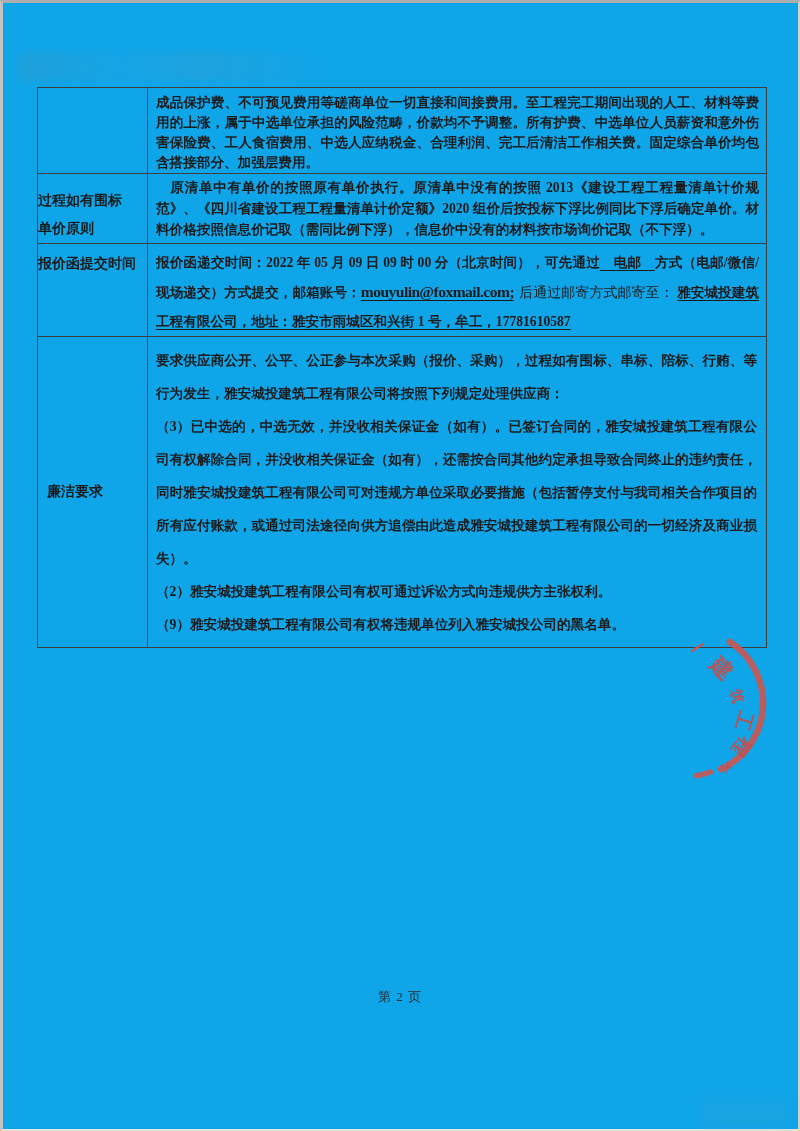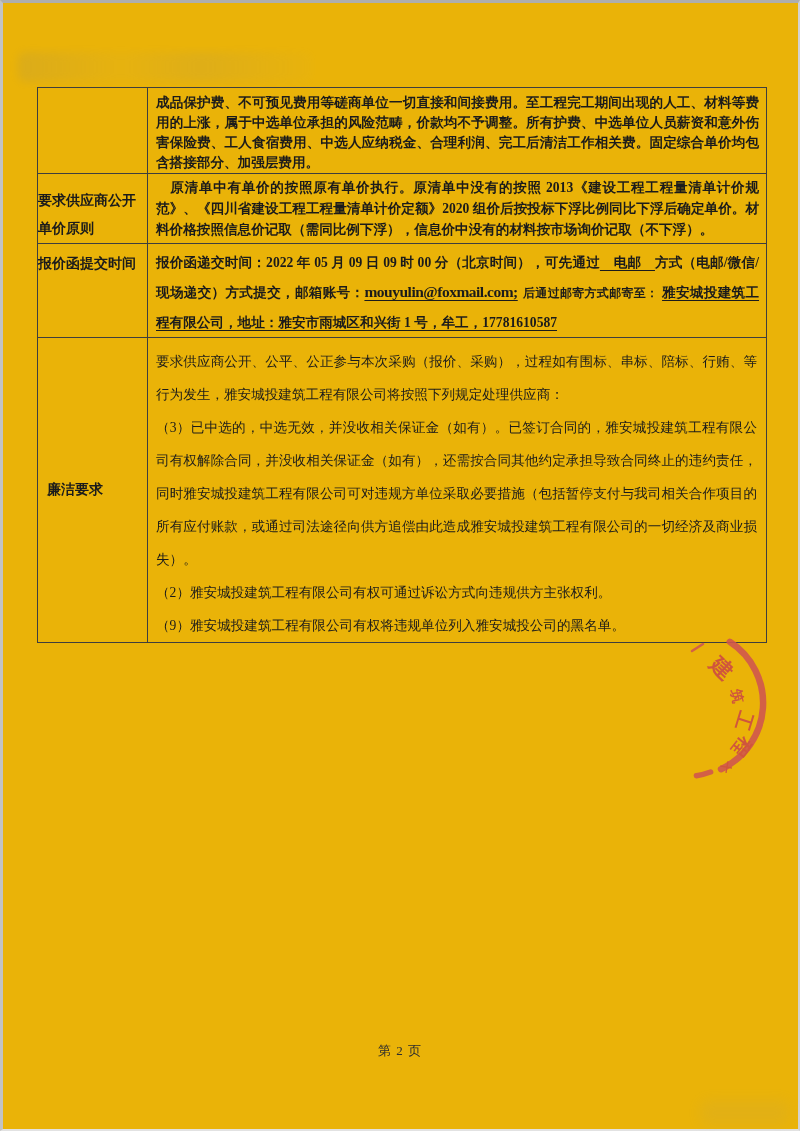--- a/index.html
+++ b/index.html
@@ -1,20 +1,20 @@
 <!DOCTYPE html>
 <html><head>
 <meta charset="utf-8">
 <style>
   html,body{margin:0;padding:0;}
   body{
     width:800px;height:1131px;position:relative;background:#ffffff;
     font-family:"Liberation Serif","DejaVu Serif",serif;color:#1b1b1b;
   }
-  .page{position:absolute;inset:0;background:#eab308;overflow:hidden;}
+  .page{position:absolute;inset:0;background:#0ea5e9;overflow:hidden;}
   .scan-frame{
     position:absolute;inset:0;pointer-events:none;
     border-top:3px solid #aeaeae;border-left:3px solid #c3c3c3;
     border-right:2px solid #d2d2d2;border-bottom:2px solid #e2e2e2;
   }
   .smudge{
     position:absolute;left:18px;top:52px;width:295px;height:30px;border-radius:8px;
     background:linear-gradient(90deg,rgba(130,130,130,.45),rgba(160,160,160,.15) 35%,rgba(140,140,140,.38) 62%,rgba(170,170,170,.08));
     filter:blur(4px);opacity:.32;
   }
@@ -38,30 +38,30 @@
   .r2 .label-cell{padding-top:13px;line-height:28px;}
   .r2 .content-cell{padding:3px 7px 0 8px;line-height:21px;font-weight:bold;}
   
   .r3 .label-cell{padding-top:10px;margin-left:32px;}
   .r3 .content-cell{padding:4px 7px 0 8px;line-height:29px;font-weight:bold;}
   .u{text-decoration:underline;text-underline-offset:3px;}
   .email{
     font-family:Liberation Serif, serif;
     font-size:15.5px;letter-spacing:-0.5px;
   }
-  .mail-note{font-weight:bold;font-size:12px;margin-left:5px;}
+  .mail-note{font-weight:normal;font-size:14px;margin-left:5px;}
   
   .r4 .label-cell{padding-top:15px;}
   .r4 .content-cell{padding:6px 7px 0 8px;line-height:20.5px;font-weight:bold;}
   
   .r5 .label-cell{vertical-align:middle;padding:0 3px 0 9px;font-family:Liberation Mono, monospace;}
-  .r5 .content-cell{padding:7px 9px 0 8px;line-height:33px;font-weight:normal;}
+  .r5 .content-cell{padding:7px 9px 6px 8px;line-height:33px;font-weight:bold;}
   .r5 .content-cell p{margin:0;}
   .footer{
-    position:absolute;top:1042px;left:0;width:100%;text-align:center;
+    position:absolute;top:988px;left:0;width:100%;text-align:center;
     font-size:13px;letter-spacing:1px;color:#2e2e2e;
   }
   .stamp{position:absolute;left:655px;top:610px;width:145px;height:185px;opacity:.88;}
   .stamp text{
     font-family:"Liberation Serif","DejaVu Serif",serif;font-weight:bold;
   }
 </style>
 </head>
 <body>
 
@@ -75,21 +75,21 @@
         <col style="width:110px">
         <col style="width:619px">
       </colgroup>
     <tbody>
         <tr class="r1" style="height:86px">
       <td class="label-cell"></td>
       <td class="content-cell">成品保护费、不可预见费用等磋商单位一切直接和间接费用。至工程完工期间出现的人工、材料等费用的上涨，属于中选单位承担的风险范畴，价款均不予调整。所有护费、中选单位人员薪资和意外伤害保险费、工人食宿费用、中选人应纳税金、合理利润、完工后清洁工作相关费。固定综合单价均包含搭接部分、加强层费用。</td>
     </tr>
     <tr class="r2" style="height:69px">
       <td class="label-cell">
-        <div>要求供应商公开</div>
+        <div>过程如有围标</div>
         <div>单价原则</div>
       </td>
       <td class="content-cell">　原清单中有单价的按照原有单价执行。原清单中没有的按照 2013《建设工程工程量清单计价规范》、《四川省建设工程工程量清单计价定额》2020 组价后按投标下浮比例同比下浮后确定单价。材料价格按照信息价记取（需同比例下浮），信息价中没有的材料按市场询价记取（不下浮）。</td>
     </tr>
     <tr class="r3" style="height:85px">
       <td class="label-cell">报价函提交时间</td>
       <td class="content-cell">
         <span>报价函递交时间：2022 年 05 月 09 日 09 时 00 分（北京时间），可先通过</span><span class="u">　电邮　</span><span>方式（电邮/微信/现场递交）方式提交，邮箱账号：</span><span class="u email">mouyulin@foxmail.com;</span><span class="mail-note">后通过邮寄方式邮寄至：</span>
         <span class="u">雅安城投建筑工程有限公司，地址：雅安市雨城区和兴街 1 号，牟工，17781610587</span>
       </td>

